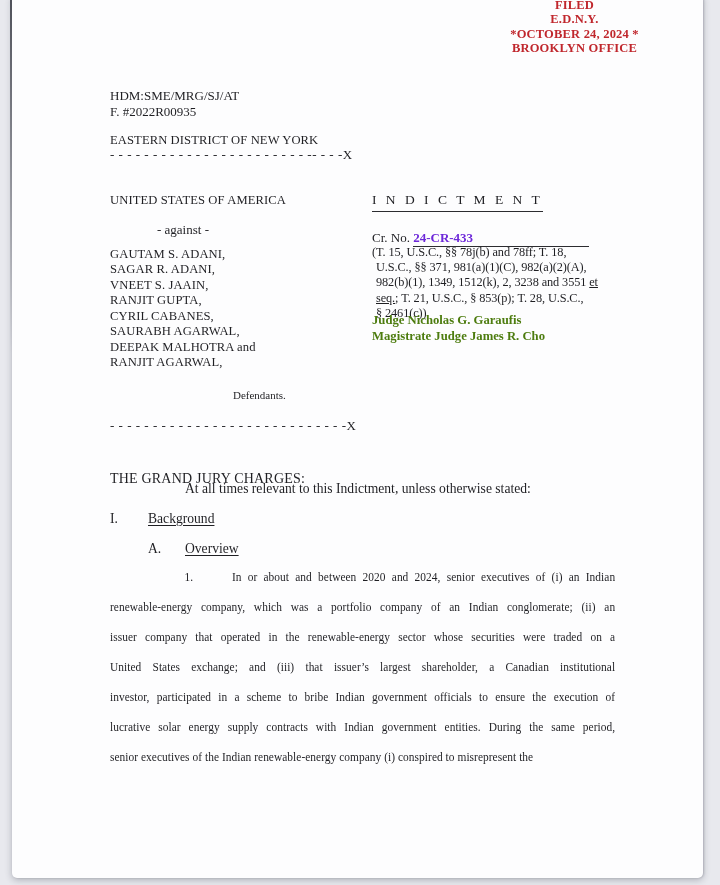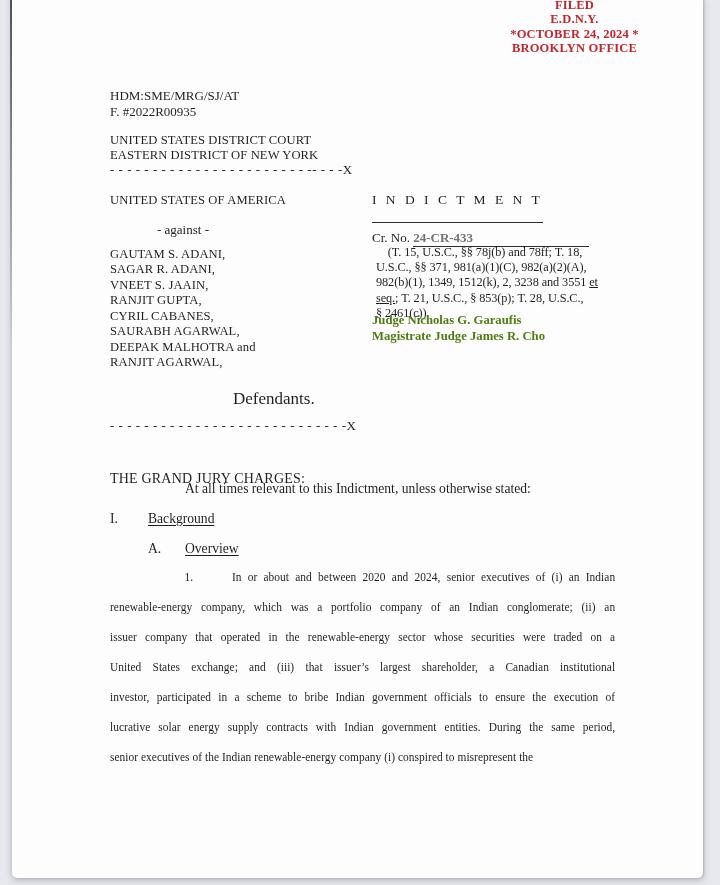--- a/index.html
+++ b/index.html
@@ -31,37 +31,37 @@
   
   .codes { left:98px; top:94px; font-size:13px; line-height:15.5px; }
 
   
   .court { left:98px; top:139px; font-size:12.6px; line-height:14.8px; letter-spacing:.1px; }
   .rule  { font-size:13px; letter-spacing:.5px; white-space:nowrap; }
 
   .plaintiff { left:98px; top:199px; font-size:12.6px; letter-spacing:.1px; }
   .against   { left:145px; top:228px; font-size:13px; }
   .defendants { left:98px; top:253px; font-size:12.6px; line-height:15.45px; letter-spacing:.1px; }
-  .defendants-label { left:221px; top:395px; font-size:17px; }
+  .defendants-label { left:221px; top:395px; font-size:11px; }
   .rule2 { left:98px; top:424px; }
 
   
   .ind-title {
     left:360px; top:198px; font-size:13.5px; letter-spacing:3px;
-    border-bottom:1.5px solid #2c2c30; padding-bottom:14px;
+    border-bottom:1.5px solid #2c2c30; padding-bottom:3px;
   }
   .crno { left:360px; top:236px; font-size:13px; white-space:nowrap; }
   .case-underline {
     display:inline-block; width:176px; border-bottom:1.5px solid #2c2c30;
   }
-  .red-bold { color:#737373; font-weight:bold;text-align:right; }
+  .red-bold { color:#6d28d9; font-weight:bold;text-align:right; }
   .citation { left:360px; top:251px; font-size:12.3px; line-height:15.2px;
               letter-spacing:-.1px; white-space:nowrap; }
   .citation .ln { padding-left:4px; }
-  .citation .ln.first { padding-left:0;text-align:center; }
+  .citation .ln.first { padding-left:0; }
   .u { text-decoration:underline; }
   .judges { left:360px; top:319px; font-size:12.7px; line-height:15.6px;
             color:#4d7c0f; font-weight:bold; white-space:nowrap; }
 
   .charges { left:98px; top:477px; font-size:14px; letter-spacing:.2px; }
   .preamble { left:98px; top:487px; width:520px; font-size:13.6px; text-indent:75px; }
 
   .sec { font-size:13.6px; }
   .sec-i { left:98px; top:517px; }
   .sec-a { left:136px; top:547px; }
@@ -93,21 +93,20 @@
     <div>*OCTOBER 24, 2024 *</div>
     <div>BROOKLYN OFFICE</div>
   </div>
 
   <div class="abs codes">
     <div>HDM:SME/MRG/SJ/AT</div>
     <div>F. #2022R00935</div>
   </div>
 
   <div class="abs court">
-    <div>UNITED STATES DISTRICT COURT</div>
     <div>EASTERN DISTRICT OF NEW YORK</div>
     <div class="rule">- - - - - - - - - - - - - - - - - - - - - - - -- - - -X</div>
   </div>
 
   <div class="abs plaintiff">UNITED STATES OF AMERICA</div>
   <div class="abs against">- against -</div>
 
   <div class="abs defendants">
     <div>GAUTAM S. ADANI,</div>
     <div>SAGAR R. ADANI,</div>

